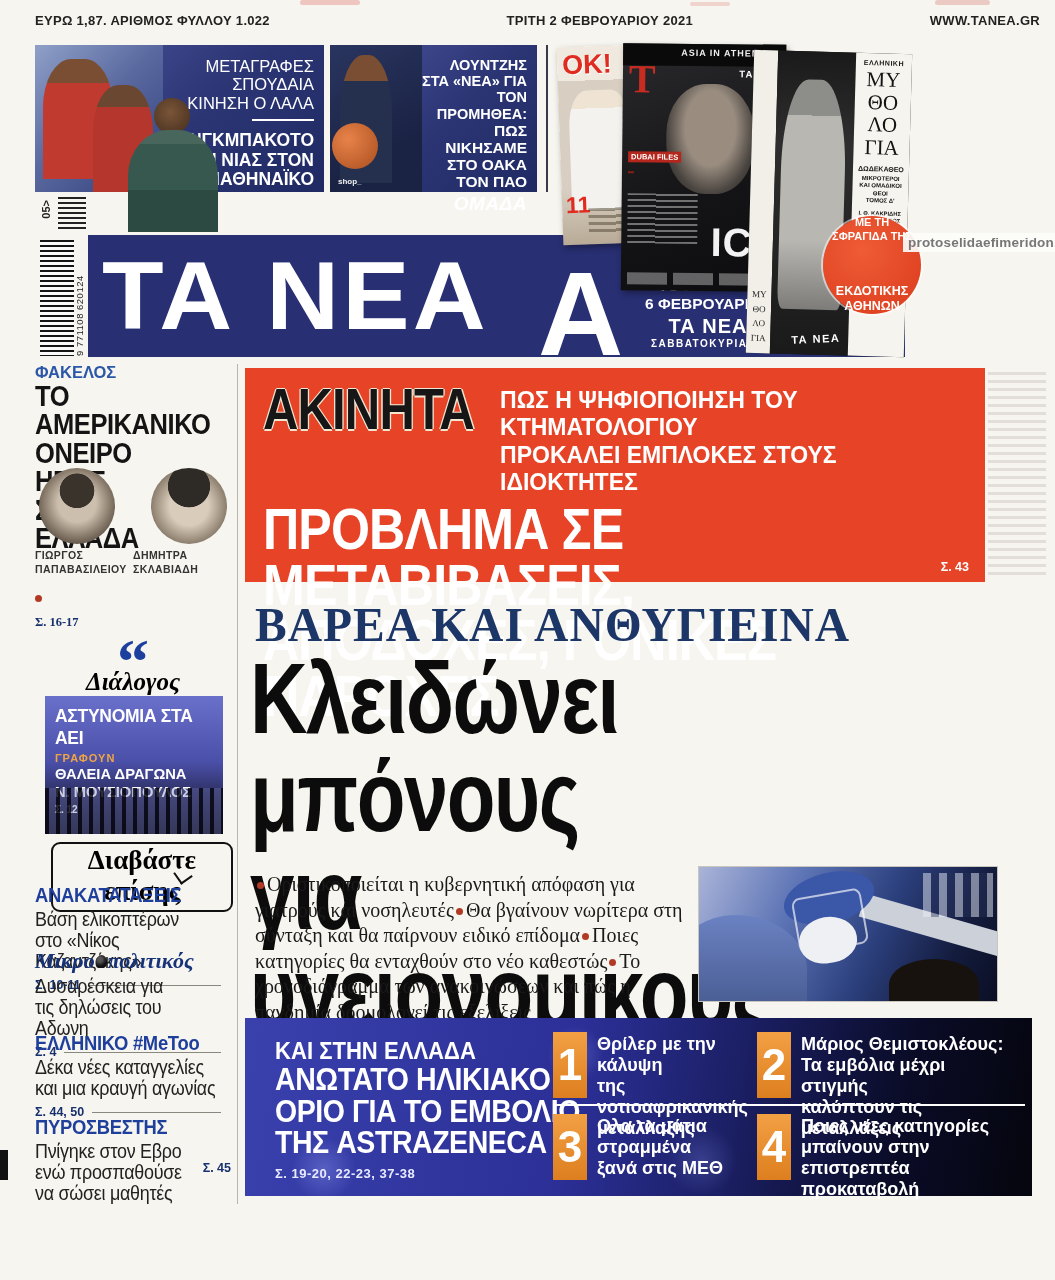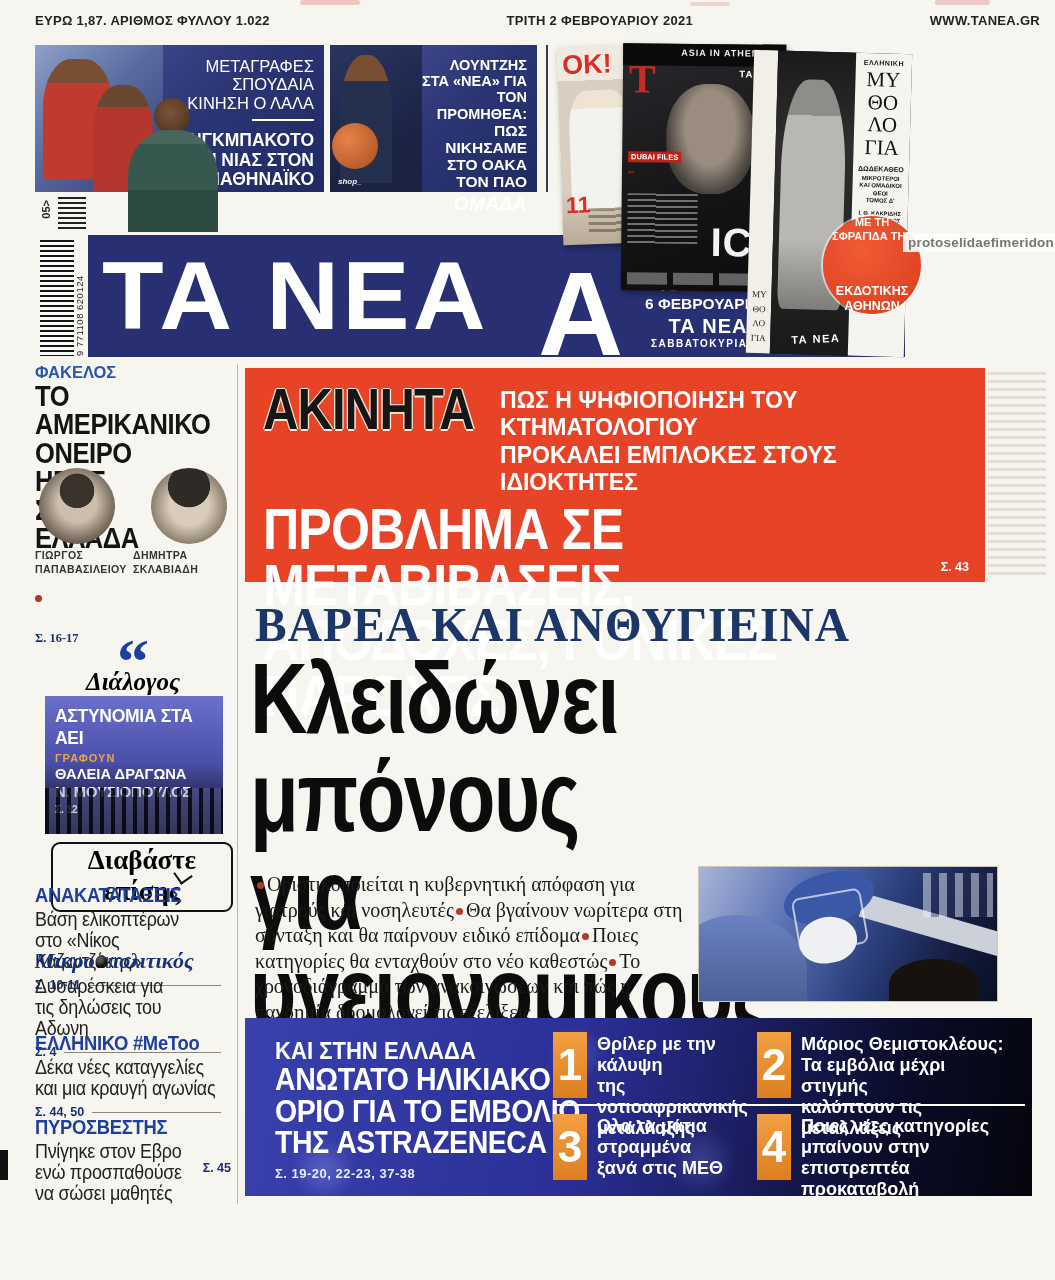--- a/index.html
+++ b/index.html
@@ -15,21 +15,21 @@
   .smudge{position:absolute;border-radius:3px;}
 
   
   .topbar{left:35px;top:13px;width:1005px;display:flex;font-size:13px;font-weight:bold;color:#222;letter-spacing:.3px;}
   .topbar .tb-c{flex:1;text-align:center;}
 
   
   .promo{top:45px;height:147px;background:linear-gradient(135deg,#4a549c 0%,#2b3574 55%,#1f2a63 100%);display:flex;color:#fff;overflow:visible;}
   .promoA{left:35px;width:289px;}
   .promoB{left:330px;width:207px;}
-  .promo .ph{position:relative;overflow:hidden;font-style:italic;}
+  .promo .ph{position:relative;overflow:hidden;}
   .phA{width:128px;background:linear-gradient(135deg,#8fa0c8 0%,#5a6aa0 45%,#2e3c78 100%);}
   .phA::before{content:"";position:absolute;left:8px;top:14px;width:70px;height:120px;background:linear-gradient(180deg,#7a4e33 0 24px,#c03a30 24px);border-radius:40% 40% 0 0;}
   .phA::after{content:"";position:absolute;left:58px;top:40px;width:60px;height:110px;background:linear-gradient(180deg,#6a4730 0 22px,#b5362c 22px);border-radius:42% 42% 0 0;}
   .phB{width:92px;background:linear-gradient(150deg,#2a3560 0%,#1a2344 70%);}
   .phB::before{content:"";position:absolute;left:10px;top:10px;width:52px;height:128px;background:linear-gradient(180deg,#7a4e33 0 26px,#25304f 26px);border-radius:45% 45% 0 0;}
   .phB::after{content:"";position:absolute;left:2px;top:78px;width:46px;height:46px;border-radius:50%;background:radial-gradient(circle at 35% 35%,#e8824a,#a94f1e);}
   .promo .tx{flex:1;text-align:right;padding:12px 10px 8px 0;}
   .promo-k{font-size:16.5px;font-weight:normal;line-height:1.12;}
   .promo-div{display:inline-block;width:62px;height:2px;background:#fff;margin:7px 0 6px;}
   .promo-b{font-size:17.5px;font-weight:bold;line-height:1.1;}
@@ -282,21 +282,21 @@
   <div class="sb sb-photos abs">
     <div class="pcir m"></div>
     <div class="pcir f"></div>
   </div>
   <div class="sb sb-names abs">
     <div class="preline">ΓΙΩΡΓΟΣ
 ΠΑΠΑΒΑΣΙΛΕΙΟΥ</div>
     <div class="preline">ΔΗΜΗΤΡΑ
 ΣΚΛΑΒΙΑΔΗ</div>
   </div>
-  <div class="sb sb-lede abs"><span class="dot"></span><div class="pageref sb-p1617" style="margin-top:22px;">Σ. 16-17</div></div>
+  <div class="sb sb-lede abs"><span class="dot"></span><div class="pageref sb-p1617" style="margin-top:6px;">Σ. 16-17</div></div>
   <div class="sb quotemark abs">“</div>
   <div class="sb dialogos abs">Διάλογος</div>
   <div class="police abs">
     <div class="police-t sx92">ΑΣΤΥΝΟΜΙΑ ΣΤΑ ΑΕΙ</div>
     <div class="police-k">ΓΡΑΦΟΥΝ</div>
     <div class="police-n preline sx95">ΘΑΛΕΙΑ ΔΡΑΓΩΝΑ
 Ν. ΜΟΥΣΙΟΠΟΥΛΟΣ</div>
     <div class="police-p">Σ. 12</div>
   </div>
   <div class="bubble abs">Διαβάστε επίσης</div>

